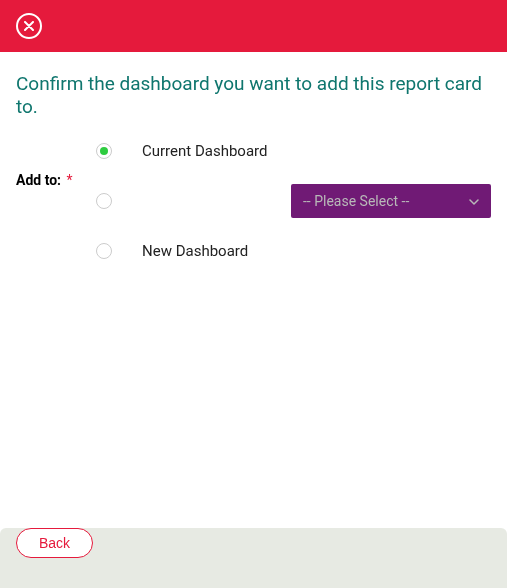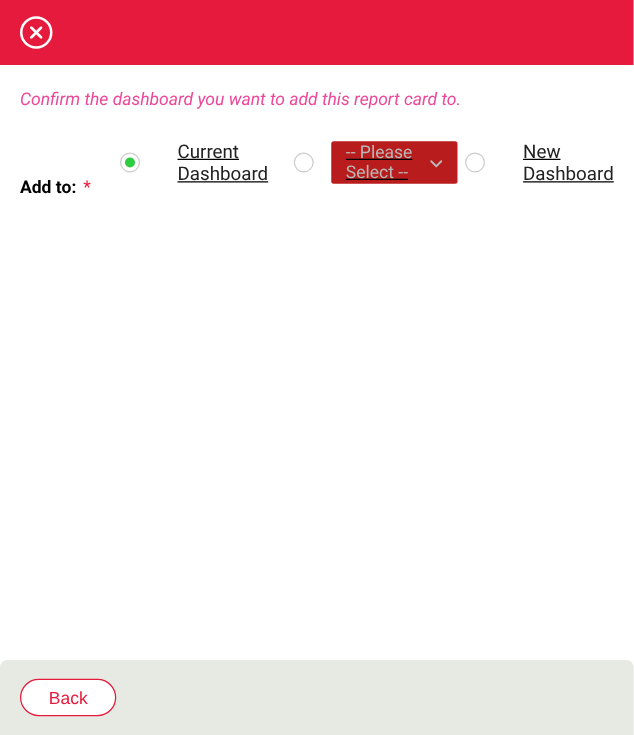--- a/index.html
+++ b/index.html
@@ -3,34 +3,34 @@
 <meta charset="utf-8">
 <style>
   * { box-sizing: border-box; margin: 0; padding: 0; }
   html, body { width: 507px; height: 588px; font-family: -apple-system, BlinkMacSystemFont, "Segoe UI", Roboto, sans-serif; }
   .modal { width: 507px; height: 588px; display: flex; flex-direction: column; background: #fff; }
   .header { background: #e51a3c; color: #fff; height: 52px; display: flex; align-items: center; justify-content: space-between; padding: 0 16px; }
   .title { font-size: 18px; font-weight: 700; }
   .close-btn { width: 26px; height: 26px; border: 2px solid #fff; border-radius: 50%; background: transparent; display: flex; align-items: center; justify-content: center; cursor: pointer; }
   .close-btn svg { width: 10px; height: 10px; }
   .body { flex: 1; padding: 20px 16px; }
-  .instruction { font-size: 14px; color: #ec4899; margin-bottom: 24px; font-style: italic; }
+  .instruction { font-size: 19px; color: #0f766e; margin-bottom: 24px; }
   .form-row { display: flex; align-items: flex-start; }
   .form-label { width: 80px; font-size: 14px; font-weight: 700; color: #000; padding-top: 30px; }
   .form-label .req { color: #e51a3c; font-weight: 400; margin-left: 2px; }
-  .radio-group { flex: 1; display: flex; flex-direction: row; gap: 6px; text-decoration: underline; }
+  .radio-group { flex: 1; display: flex; flex-direction: column; gap: 24px; }
   .radio-line { display: flex; align-items: center; gap: 14px; }
   .radio-clickable { display: flex; align-items: center; gap: 30px; cursor: pointer; }
   .radio { width: 16px; height: 16px; border: 1.5px solid #ccc; border-radius: 50%; display: inline-flex; align-items: center; justify-content: center; flex-shrink: 0; }
   .radio.selected::after { content: ""; width: 8px; height: 8px; background: #2ecc40; border-radius: 50%; display: block; }
   .radio-label { font-size: 15px; color: #222; }
-  .select { flex: 1; max-width: 200px; height: 34px; background: #b91c1c; border: none; border-radius: 2px; display: flex; align-items: center; justify-content: space-between; padding: 0 12px; cursor: pointer; margin-left: auto; }
+  .select { flex: 1; max-width: 200px; height: 34px; background: #701a75; border: none; border-radius: 2px; display: flex; align-items: center; justify-content: space-between; padding: 0 12px; cursor: pointer; margin-left: auto; }
   .select-placeholder { color: #b8b8b8; font-size: 14px; }
   .select svg { width: 10px; height: 10px; }
-  .footer { height: 60px; background: #e7eae3; display: flex; align-items: center; justify-content: space-between; padding: 0 16px; border-radius: 6px 6px 0 0; }
+  .footer { height: 60px; background: #e7eae3; display: flex; align-items: flex-start; justify-content: space-between; padding: 0 16px; border-radius: 6px 6px 0 0; }
   .btn { height: 30px; padding: 0 22px; border-radius: 15px; font-size: 14px; font-weight: 500; cursor: pointer; display: inline-flex; align-items: center; justify-content: center; }
   .btn-back { background: #fff; border: 1px solid #e51a3c; color: #e51a3c; }
   .btn-save { background: #e51a3c; border: none; color: #fff; }
 </style>
 </head>
 <body>
 
 <div class="modal">
 
   <div class="header">

